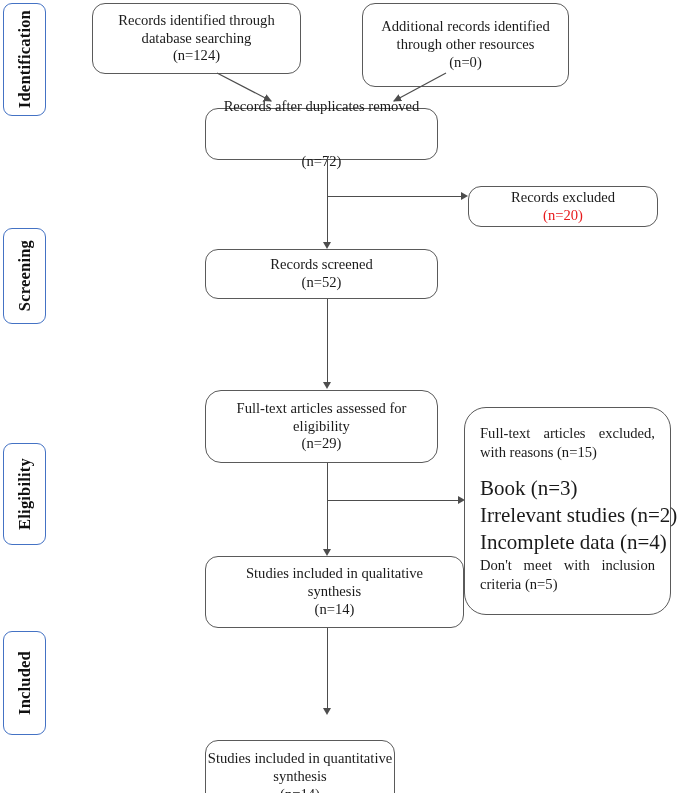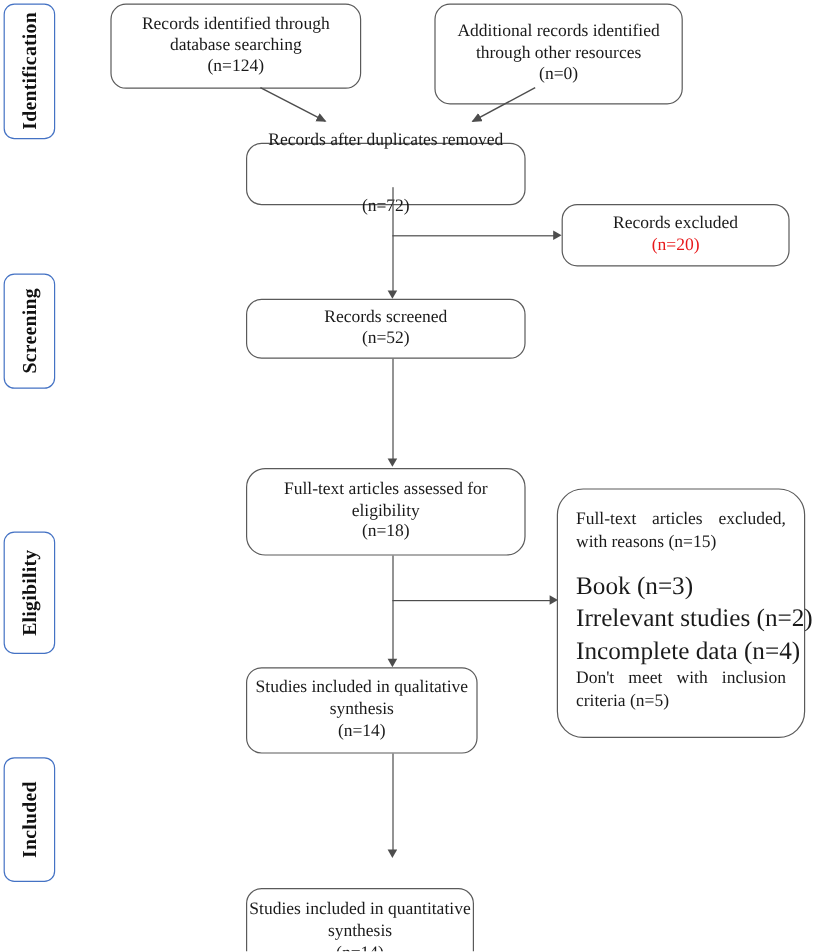--- a/index.html
+++ b/index.html
@@ -152,66 +152,66 @@
 
   <svg class="diag" style="left:384px; top:72px; width:66px; height:34px;" viewBox="0 0 66 34">
     <defs>
       <marker id="ahR" markerWidth="7" markerHeight="7" refX="6" refY="3.2" orient="auto">
         <path d="M0,0 L7,3.2 L0,6.4 z" fill="#4d4d4d"></path>
       </marker>
     </defs>
     <line x1="62" y1="1" x2="10" y2="29" stroke="#4d4d4d" stroke-width="1.2" marker-end="url(#ahR)"></line>
   </svg>
 
-  <div class="box" style="left:205px; top:119px; width:233px; height:52px;gap:37px;">
+  <div class="box" style="left:205px; top:108px; width:233px; height:52px;gap:37px;">
     <span class="ln">Records after duplicates removed</span>
     <span class="ln">(n=72)</span>
   </div>
 
   <div class="vline" style="left:327px; top:156px; height:87px;"></div>
   <div class="arrow-down" style="left:322.8px; top:242px;"></div>
 
   <div class="hline" style="left:327px; top:196px; width:136px;"></div>
   <div class="arrow-right" style="left:461px; top:191.8px;"></div>
 
-  <div class="box" style="left:468px; top:170px; width:190px; height:52px;align-items:center;">
+  <div class="box" style="left:468px; top:186px; width:190px; height:41px;align-items:center;">
     <span class="ln">Records excluded</span>
     <span class="ln red">(n=20)</span>
   </div>
 
   <div class="box" style="left:205px; top:249px; width:233px; height:50px;">
     <span class="ln">Records screened</span>
     <span class="ln">(n=52)</span>
   </div>
 
   <div class="vline" style="left:327px; top:299px; height:84px;"></div>
   <div class="arrow-down" style="left:322.8px; top:382px;"></div>
 
   <div class="box" style="left:205px; top:390px; width:233px; height:73px;border-radius:16px;">
     <span class="ln">Full-text articles assessed for</span>
     <span class="ln">eligibility</span>
-    <span class="ln">(n=18)</span>
+    <span class="ln">(n=29)</span>
   </div>
 
   <div class="vline" style="left:327px; top:463px; height:87px;"></div>
   <div class="arrow-down" style="left:322.8px; top:549px;"></div>
 
   <div class="hline" style="left:327px; top:500px; width:133px;"></div>
   <div class="arrow-right" style="left:458px; top:495.8px;"></div>
 
   <div class="box reasons" style="left:464px; top:407px; width:207px; height:208px;">
     <div class="para-just">Full-text articles excluded, with reasons (n=15)</div>
     <div class="gap"></div>
     <span class="item">Book (n=3)</span>
     <span class="item">Irrelevant studies (n=2)</span>
     <span class="item">Incomplete data (n=4)</span>
     <div class="para-just">Don't meet with inclusion criteria (n=5)</div>
   </div>
 
-  <div class="box" style="left:205px; top:556px; width:193px; height:72px;">
+  <div class="box" style="left:205px; top:556px; width:259px; height:72px;">
     <span class="ln">Studies included in qualitative</span>
     <span class="ln">synthesis</span>
     <span class="ln">(n=14)</span>
   </div>
 
   <div class="vline" style="left:327px; top:628px; height:81px;"></div>
   <div class="arrow-down" style="left:322.8px; top:708px;"></div>
 
   <div class="box" style="left:205px; top:740px; width:190px; height:74px;">
     <span class="ln">Studies included in quantitative</span>

